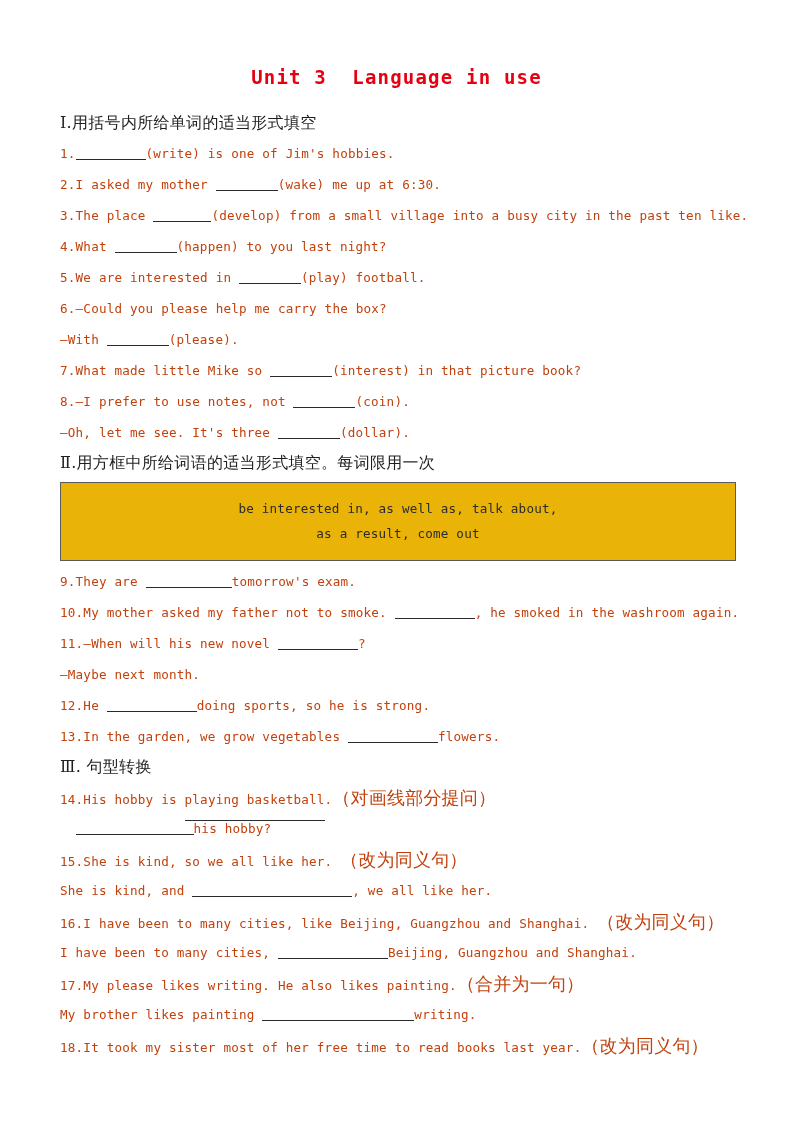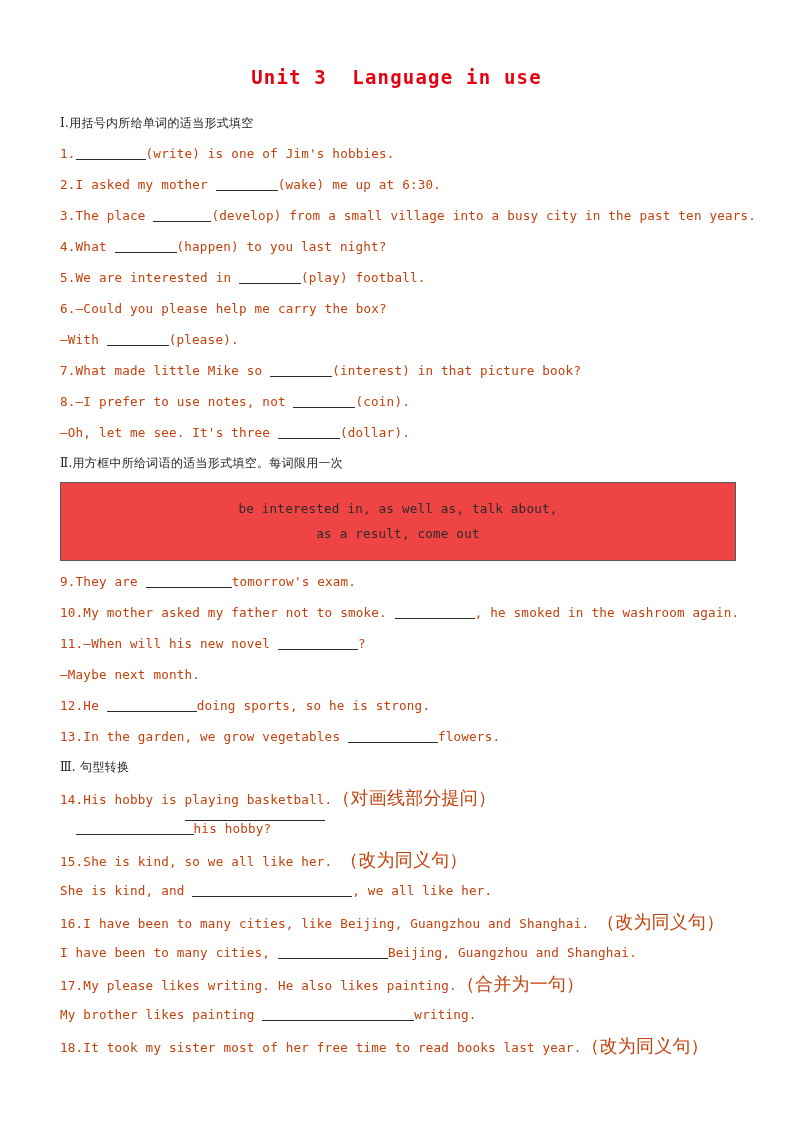--- a/index.html
+++ b/index.html
@@ -55,21 +55,21 @@
     line-height: 31px;
     height: 31px;
     white-space: nowrap;
     letter-spacing: 0.2px;
     color: #c2410c;
   }
 
   
   .sec-head {
     font-family: "DejaVu Serif", "Liberation Serif", serif;
-    font-size: 12px;
+    font-size: 16px;
     line-height: 30px;
     height: 30px;
     color: #1f1f1f;
     white-space: nowrap;
     letter-spacing: 0.3px;
   }
 
   
   .cn {
     font-family: "DejaVu Serif", "Liberation Serif", serif;
@@ -107,21 +107,21 @@
   }
 
   
   .wordbox {
     box-sizing: border-box;
     width: 676px;
     border: 1.1px solid #5a5a5a;
     padding: 13px 0 14px 0;
     margin-top: 4px;
     margin-bottom: 5px;
-    background: #ef4444;
+    background: #eab308;
   }
   .wordbox-row {
     text-align: center;
     font-size: 12.6px;
     line-height: 25px;
     letter-spacing: 0.2px;
     color: #2b2b2b;
     white-space: nowrap;
   }
 </style>
@@ -138,21 +138,21 @@
 
     <div class="line">
       <span class="num">1.</span><span></span><span class="blank b70"></span><span>(write) is one of Jim's hobbies.</span>
     </div>
 
     <div class="line">
       <span class="num">2.</span><span>I asked my mother </span><span class="blank b62"></span><span>(wake) me up at 6:30.</span>
     </div>
 
     <div class="line">
-      <span class="num">3.</span><span>The place </span><span class="blank b58"></span><span>(develop) from a small village into a busy city in the past ten years.</span>
+      <span class="num">3.</span><span>The place </span><span class="blank b58"></span><span>(develop) from a small village into a busy city in the past ten like.</span>
     </div>
 
     <div class="line">
       <span class="num">4.</span><span>What </span><span class="blank b62"></span><span>(happen) to you last night?</span>
     </div>
 
     <div class="line">
       <span class="num">5.</span><span>We are interested in </span><span class="blank b62"></span><span>(play) football.</span>
     </div>
 

